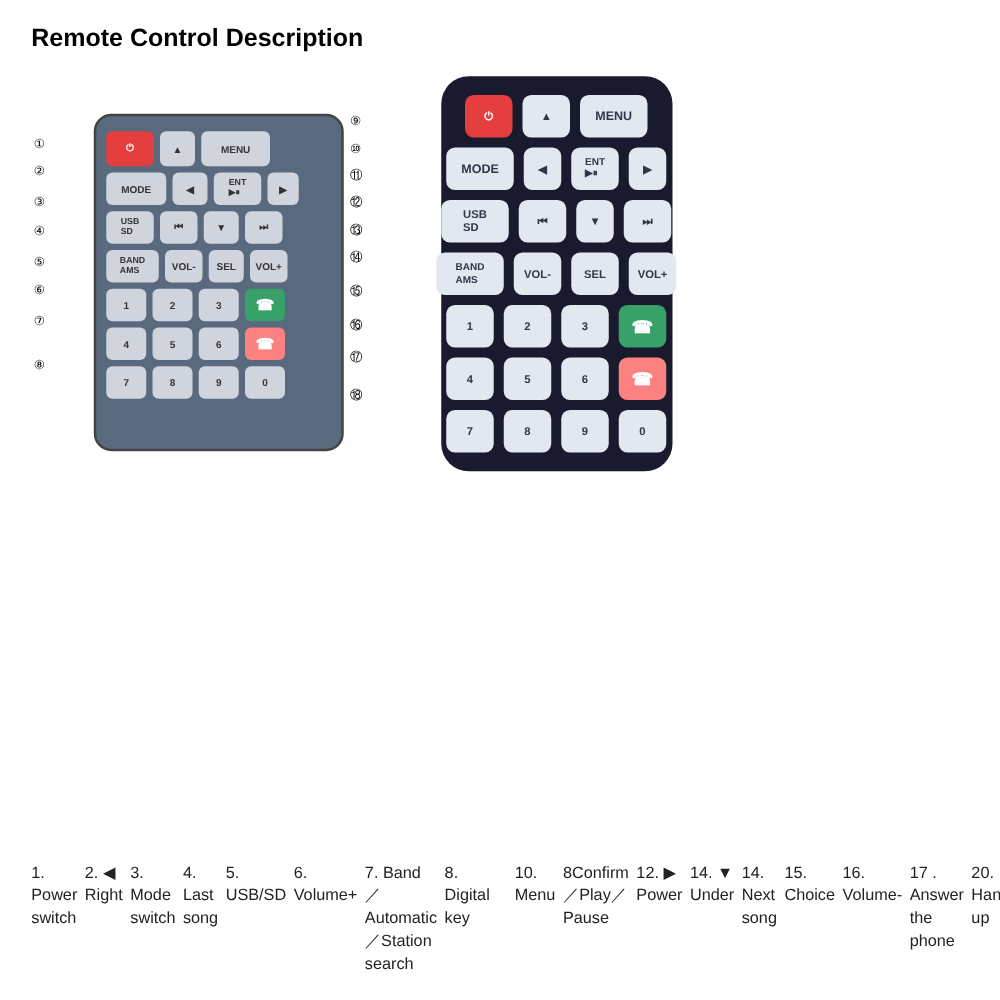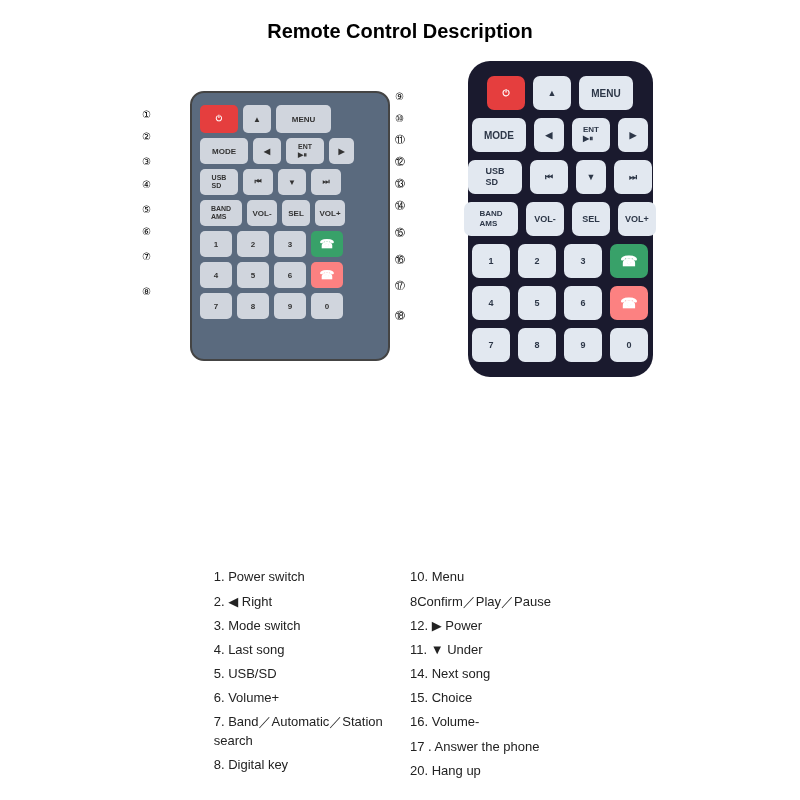--- a/index.html
+++ b/index.html
@@ -11,21 +11,20 @@
       font-size: 14px;
       overflow: hidden;
     }
     .page {
       width: 800px;
       height: 800px;
       padding: 20px 25px;
       display: flex;
       flex-direction: column;
       gap: 10px;
-      align-items: center;
     }
     .title {
       font-size: 20px;
       font-weight: bold;
       margin-bottom: 8px;
     }
     .content-row {
       display: flex;
       gap: 20px;
       flex: 1;
@@ -95,21 +94,21 @@
     
     .descriptions {
       display: flex;
       gap: 20px;
       margin-top: 12px;
       flex-wrap: nowrap;
     }
     .desc-col {
       flex: 1;
       display: flex;
-      flex-direction: column;
+      flex-direction: row;
       gap: 6px;
     }
     .desc-item {
       font-size: 13px;
       line-height: 1.4;
       color: #222;
     }
   </style>
 </head>
 <body>
@@ -258,21 +257,21 @@
       <div class="desc-item"><span>4.</span> <span>Last song</span></div>
       <div class="desc-item"><span>5.</span> <span>USB/SD</span></div>
       <div class="desc-item"><span>6.</span> <span>Volume+</span></div>
       <div class="desc-item"><span>7.</span> <span>Band／Automatic／Station search</span></div>
       <div class="desc-item"><span>8.</span> <span>Digital key</span></div>
     </div>
     <div class="desc-col">
       <div class="desc-item"><span>10.</span> <span>Menu</span></div>
       <div class="desc-item"><span>8</span><span>Confirm／Play／Pause</span></div>
       <div class="desc-item"><span>12. ▶ </span><span>Power</span></div>
-      <div class="desc-item"><span>11. ▼ </span><span>Under</span></div>
+      <div class="desc-item"><span>14. ▼ </span><span>Under</span></div>
       <div class="desc-item"><span>14.</span> <span>Next song</span></div>
       <div class="desc-item"><span>15.</span> <span>Choice</span></div>
       <div class="desc-item"><span>16.</span> <span>Volume-</span></div>
       <div class="desc-item"><span>17 .</span> <span>Answer the phone</span></div>
       <div class="desc-item"><span>20.</span> <span>Hang up</span></div>
     </div>
   </div>
 </div>
 
 </body></html>

